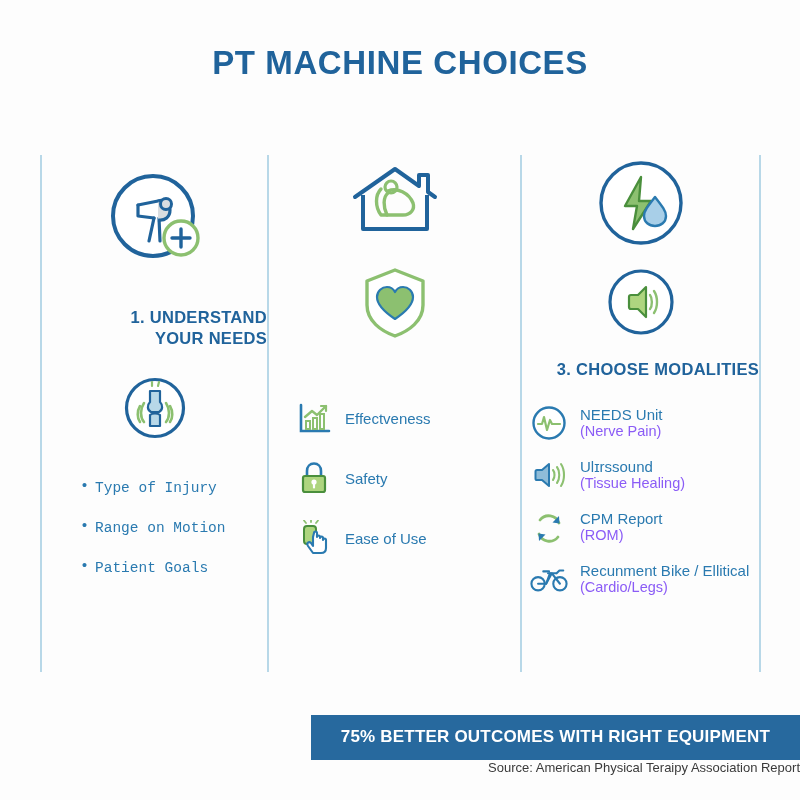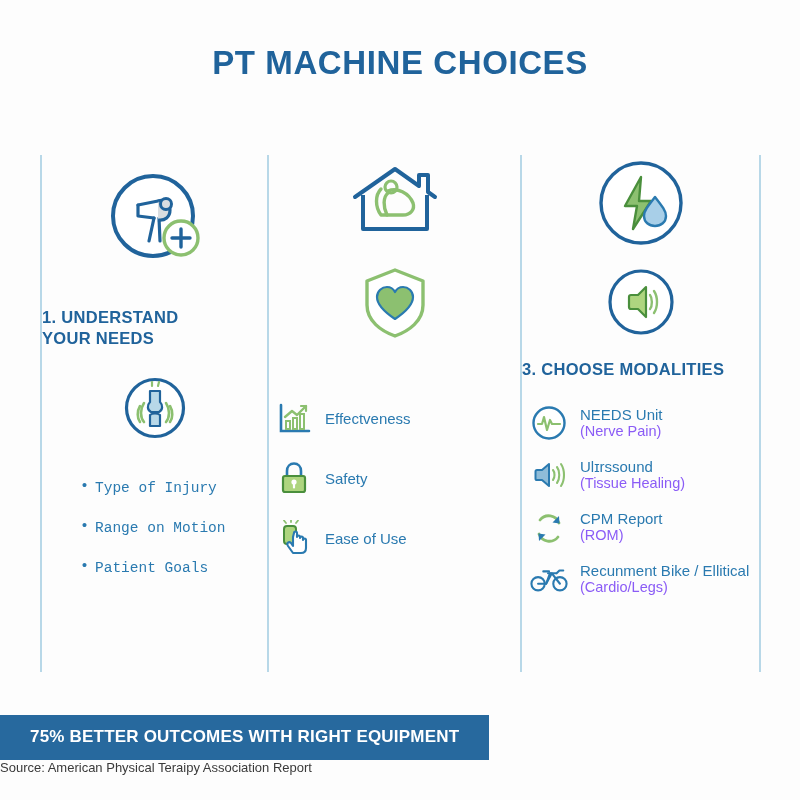--- a/index.html
+++ b/index.html
@@ -59,21 +59,21 @@
   #column-1 { left: 42px;  width: 225px; }
   #column-2 { left: 269px; width: 251px; }
   #column-3 { left: 522px; width: 237px; }
 
   .col-heading {
     font-size: 16.5px;
     font-weight: bold;
     letter-spacing: 0.3px;
     color: #20639b;
     text-transform: uppercase;
-    text-align: left;
+    text-align: right;
     line-height: 21px;
   }
 
   
   .hero-icon {
     display: block;
     margin: 0 auto;
   }
 
   
@@ -126,21 +126,21 @@
     color: #8b5cf6;
   }
   .tight .icon-row { margin-bottom: 14px; }
 
   
   #footer {
     position: absolute;
     left: 0;
     bottom: 0;
     width: 800px;
-    text-align: left;
+    text-align: right;
   }
   #stat-banner {
     display: inline-block;
     background: #27699e;
     color: #ffffff;
     font-size: 17px;
     font-weight: bold;
     letter-spacing: 0.2px;
     padding: 12px 30px 13px 30px;
     text-transform: uppercase;
@@ -235,21 +235,21 @@
     <span>
       <svg class="hero-icon" width="68" height="76" viewBox="0 0 68 76" fill="none">
         <path d="M34 5 L62 16 V40 C62 56 48 66 34 71 C20 66 6 56 6 40 V16 Z" stroke="#8cc070" stroke-width="3.4" fill="#ffffff" stroke-linejoin="round"></path>
         <path d="M34 54 C22 46 16 39 16 32 C16 26 21 22 26 22 C29.5 22 32.5 24 34 27 C35.5 24 38.5 22 42 22 C47 22 52 26 52 32 C52 39 46 46 34 54 Z" fill="#8cc070" stroke="#2a7ab0" stroke-width="2.2" stroke-linejoin="round"></path>
       </svg>
     </span>
 
     <div style="height:32px;"></div>
 
     <div style="height:26px;"></div>
-    <div style="padding-left:6px;">
+    <div style="padding-left:26px;">
 
       <div class="icon-row">
         <span class="row-icon">
           <svg width="34" height="34" viewBox="0 0 34 34" fill="none">
             <path d="M4 4 V30 H32" stroke="#2a7ab0" stroke-width="2.6" stroke-linecap="round"></path>
             <rect x="9" y="20" width="4" height="8" fill="none" stroke="#8cc070" stroke-width="2"></rect>
             <rect x="16" y="17" width="4" height="11" fill="none" stroke="#8cc070" stroke-width="2"></rect>
             <rect x="23" y="13" width="4" height="15" fill="none" stroke="#8cc070" stroke-width="2"></rect>
             <path d="M8 16 L15 10 L20 14 L29 5" stroke="#8cc070" stroke-width="2.4" stroke-linecap="round" stroke-linejoin="round"></path>
             <path d="M24 5 H29 V10" stroke="#8cc070" stroke-width="2.2" stroke-linecap="round" stroke-linejoin="round"></path>

